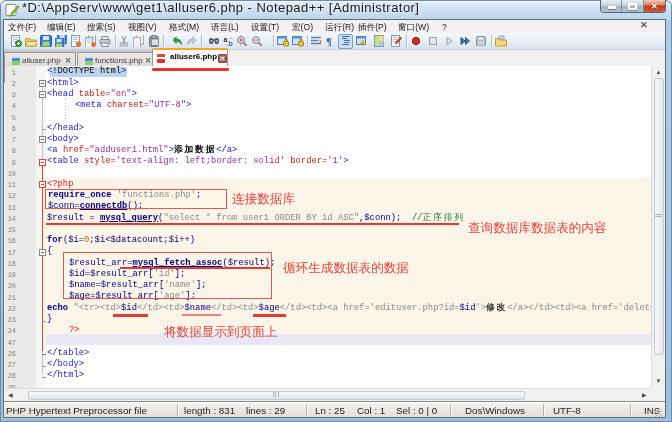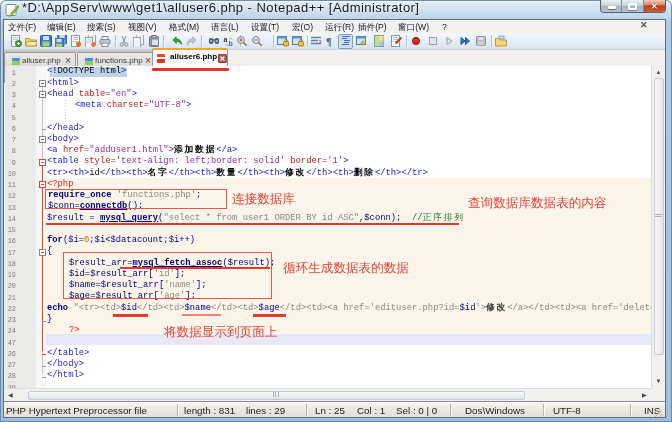--- a/index.html
+++ b/index.html
@@ -359,21 +359,20 @@
     <div class="ft" style="top:299.6px"></div>
     <div class="ft" style="top:310.90000000000003px"></div>
 <div class="cl" style="top:0.3px;left:42px"><i class="t">&lt;</i><i class="d">!DOCTYPE html</i><i class="t">&gt;</i></div>
     <div class="cl" style="top:11.6px;left:42px"><i class="t">&lt;html&gt;</i></div>
     <div class="cl" style="top:22.8px;left:42px"><i class="t">&lt;head </i><i class="a">table=</i><i class="v">"en"</i><i class="t">&gt;</i></div>
     <div class="cl" style="top:34.0px;left:70px"><i class="t">&lt;meta </i><i class="a">charset=</i><i class="v">"UTF-8"</i><i class="t">&gt;</i></div>
     <div class="cl" style="top:56.5px;left:42px"><i class="t">&lt;/head&gt;</i></div>
     <div class="cl" style="top:67.8px;left:42px"><i class="t">&lt;body&gt;</i></div>
     <div class="cl" style="top:79.0px;left:42px"><i class="t">&lt;a </i><i class="a">href=</i><i class="v">"adduser1.html"</i><i class="t">&gt;</i><i class="dj">添加数据</i><i class="t">&lt;/a&gt;</i></div>
     <div class="cl" style="top:90.3px;left:42px"><i class="t">&lt;table </i><i class="a">style=</i><i class="v">'text-align: left;border: solid'</i><i class="t"> </i><i class="a">border=</i><i class="v">'1'</i><i class="t">&gt;</i></div>
-    <div class="cl" style="top:101.5px;left:42px"><i class="t">&lt;tr&gt;&lt;th&gt;</i><i class="d">id</i><i class="t">&lt;/th&gt;&lt;th&gt;</i><i class="dj">名字</i><i class="t">&lt;/th&gt;&lt;th&gt;</i><i class="dj">数量</i><i class="t">&lt;/th&gt;&lt;th&gt;</i><i class="dj">修改</i><i class="t">&lt;/th&gt;&lt;th&gt;</i><i class="dj">删除</i><i class="t">&lt;/th&gt;&lt;/tr&gt;</i></div>
     <div class="cl" style="top:112.8px;left:42px"><i class="r">&lt;?php</i></div>
     <div class="cl" style="top:124.0px;left:43px"><i class="k">require_once</i><i class="n"> </i><i class="s">'functions.php'</i><i class="n">;</i></div>
     <div class="cl" style="top:135.3px;left:43px"><i class="n">$conn=</i><i class="f">connectdb</i><i class="n">();</i></div>
     <div class="cl" style="top:146.6px;left:42px"><i class="n">$result = </i><i class="f">mysql_query</i><i class="n">(</i><i class="s">"select * from user1 ORDER BY id ASC"</i><i class="n">,$conn);</i>  <i class="c">//</i><i class="c cjj">正序排列</i></div>
     <div class="cl" style="top:169.1px;left:42px"><i class="k">for</i><i class="n">($i=</i><i class="nu">0</i><i class="n">;$i&lt;$datacount;$i++)</i></div>
     <div class="cl" style="top:180.3px;left:42px"><i class="n">{</i></div>
     <div class="cl" style="top:191.6px;left:64px"><i class="n">$result_arr=</i><i class="f">mysql_fetch_assoc</i><i class="n">($result);</i></div>
     <div class="cl" style="top:202.8px;left:64px"><i class="n">$id=$result_arr[</i><i class="s">'id'</i><i class="n">];</i></div>
     <div class="cl" style="top:214.1px;left:64px"><i class="n">$name=$result_arr[</i><i class="s">'name'</i><i class="n">];</i></div>
     <div class="cl" style="top:225.3px;left:64px"><i class="n">$age=$result_arr[</i><i class="s">'age'</i><i class="n">];</i></div>
@@ -411,20 +410,20 @@
     <div class="ssep" style="left:302px"></div>
     <div class="ssep" style="left:446px"></div>
     <div class="ssep" style="left:539px"></div>
     <div class="ssep" style="left:626px"></div>
     <div id="grip"></div>
   </div>
 <div class="ann" style="left:152px;top:68px;width:77px;height:3px;background:#e8342c;border-radius:1px"></div>
 <div class="ann" style="left:45px;top:188.5px;width:182px;height:20px;border:1.2px solid #e05a50"></div>
 <div class="ann rtext" style="left:232px;top:190.5px">连接数据库</div>
 <div class="ann" style="left:46px;top:222.5px;width:413px;height:2px;background:#e23b32"></div>
-<div class="ann rtext" style="left:468px;top:195px">查询数据库数据表的内容</div>
+<div class="ann rtext" style="left:468px;top:220px">查询数据库数据表的内容</div>
 <div class="ann" style="left:63px;top:252px;width:209px;height:47px;border:1.2px solid #e05a50"></div>
 <div class="ann" style="left:120px;top:267.2px;width:150px;height:1.9px;background:#e23b32"></div>
 <div class="ann rtext" style="left:283px;top:259.5px">循环生成数据表的数据</div>
 <div class="ann" style="left:113px;top:314px;width:35px;height:2.6px;background:#e23b32"></div>
 <div class="ann" style="left:182px;top:314px;width:39px;height:2px;background:#f08078"></div>
 <div class="ann" style="left:253px;top:314px;width:33px;height:2.6px;background:#e23b32"></div>
 <div class="ann rtext" style="left:164px;top:323.5px">将数据显示到页面上</div>
 
 </body></html>

